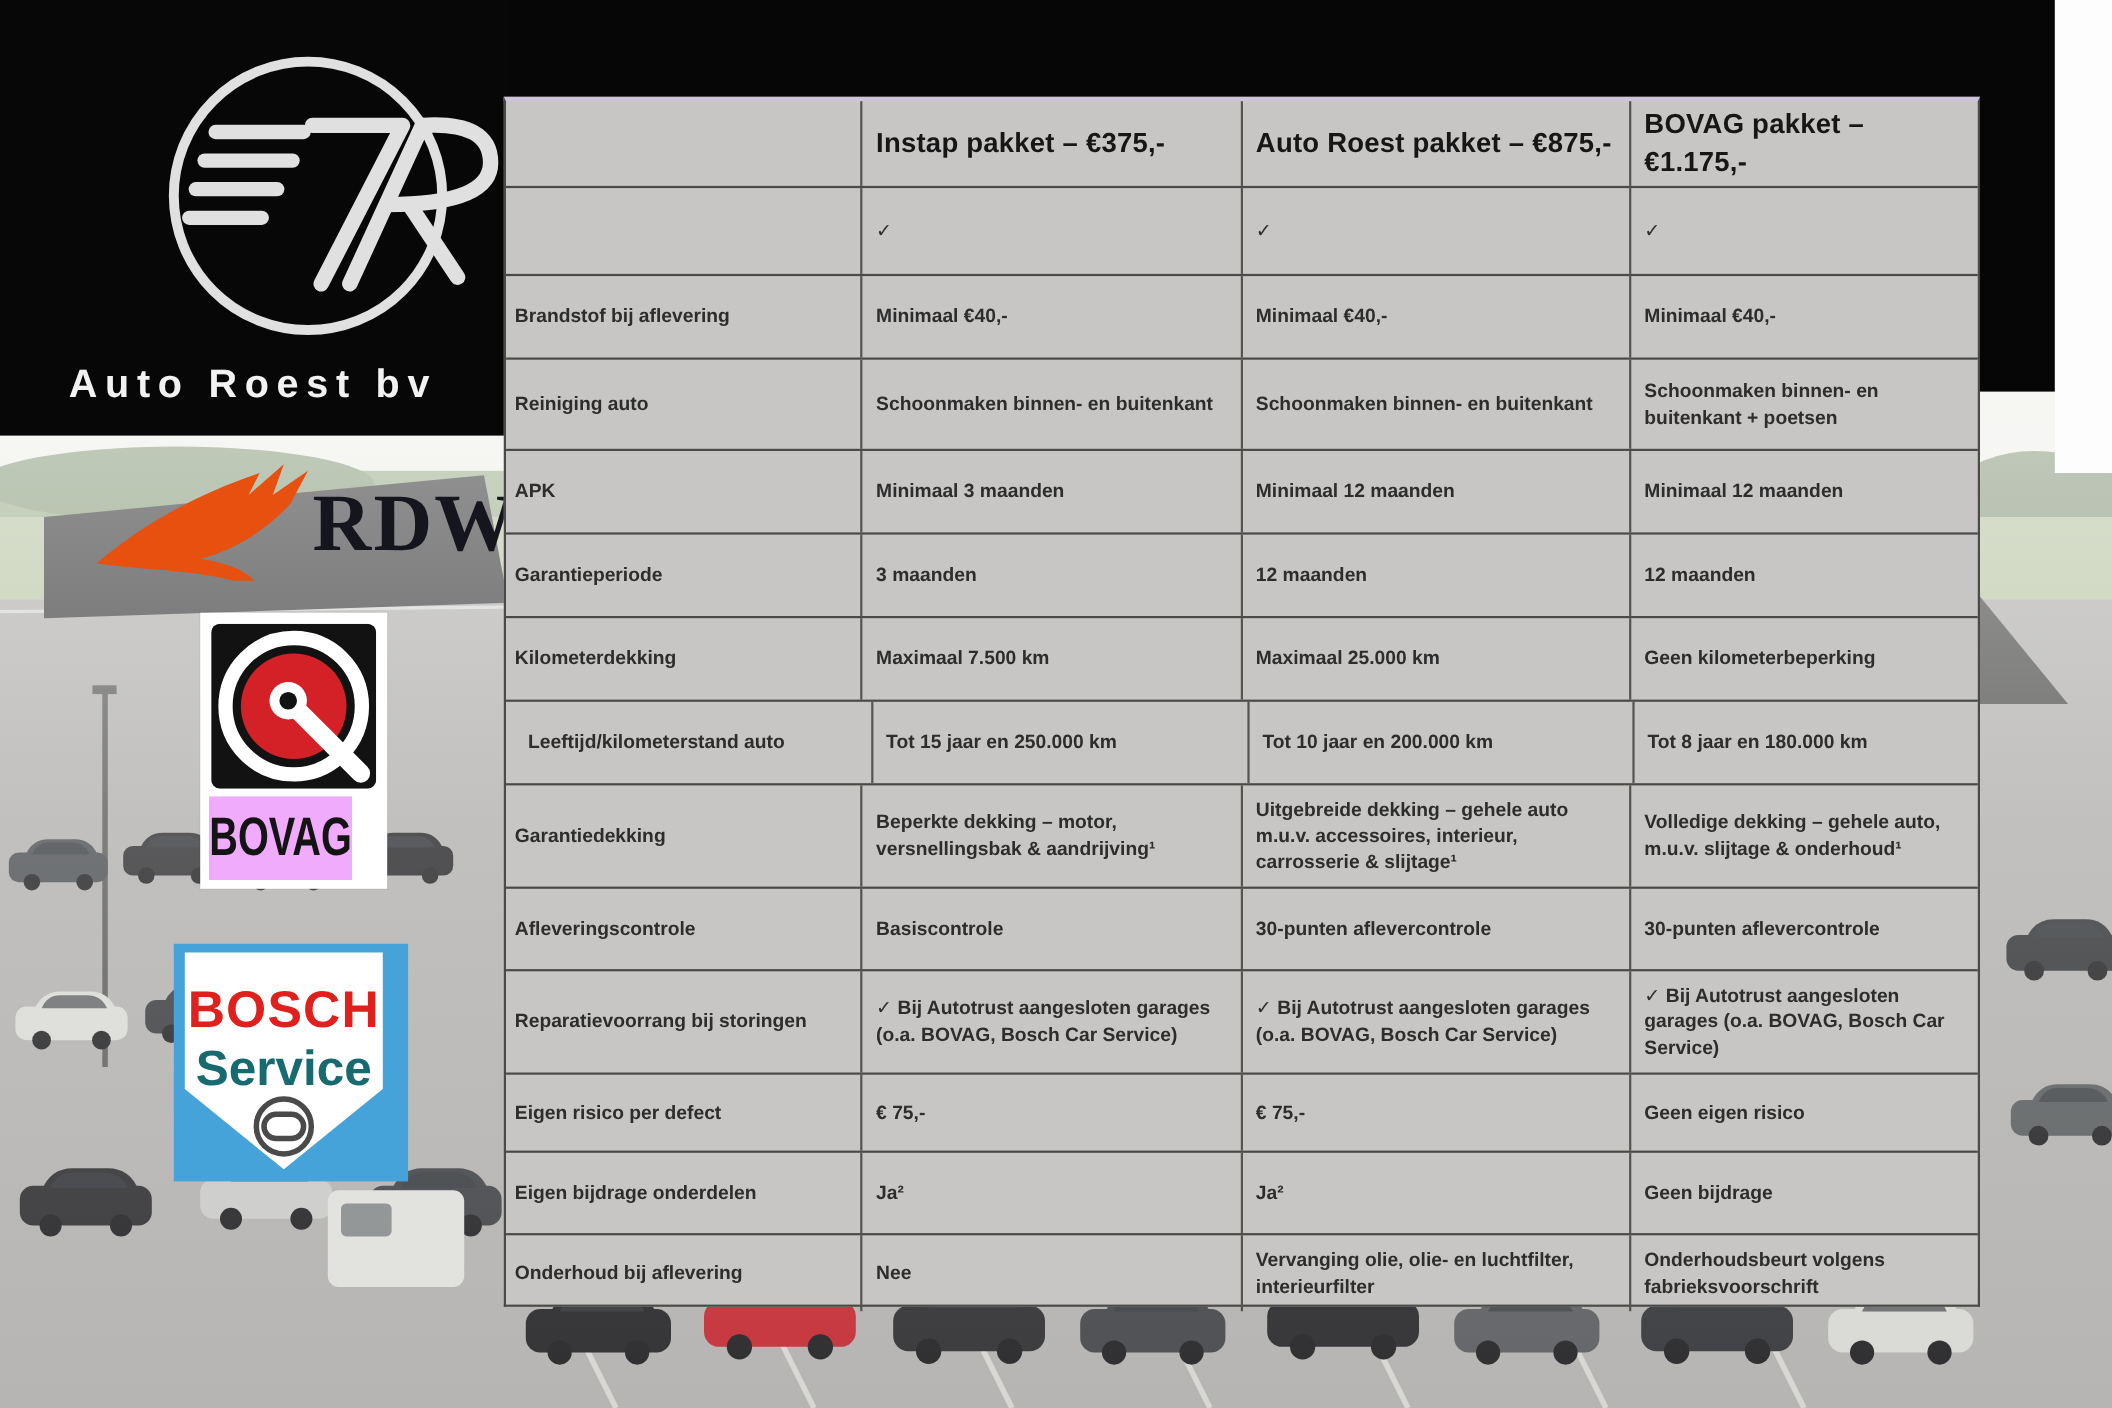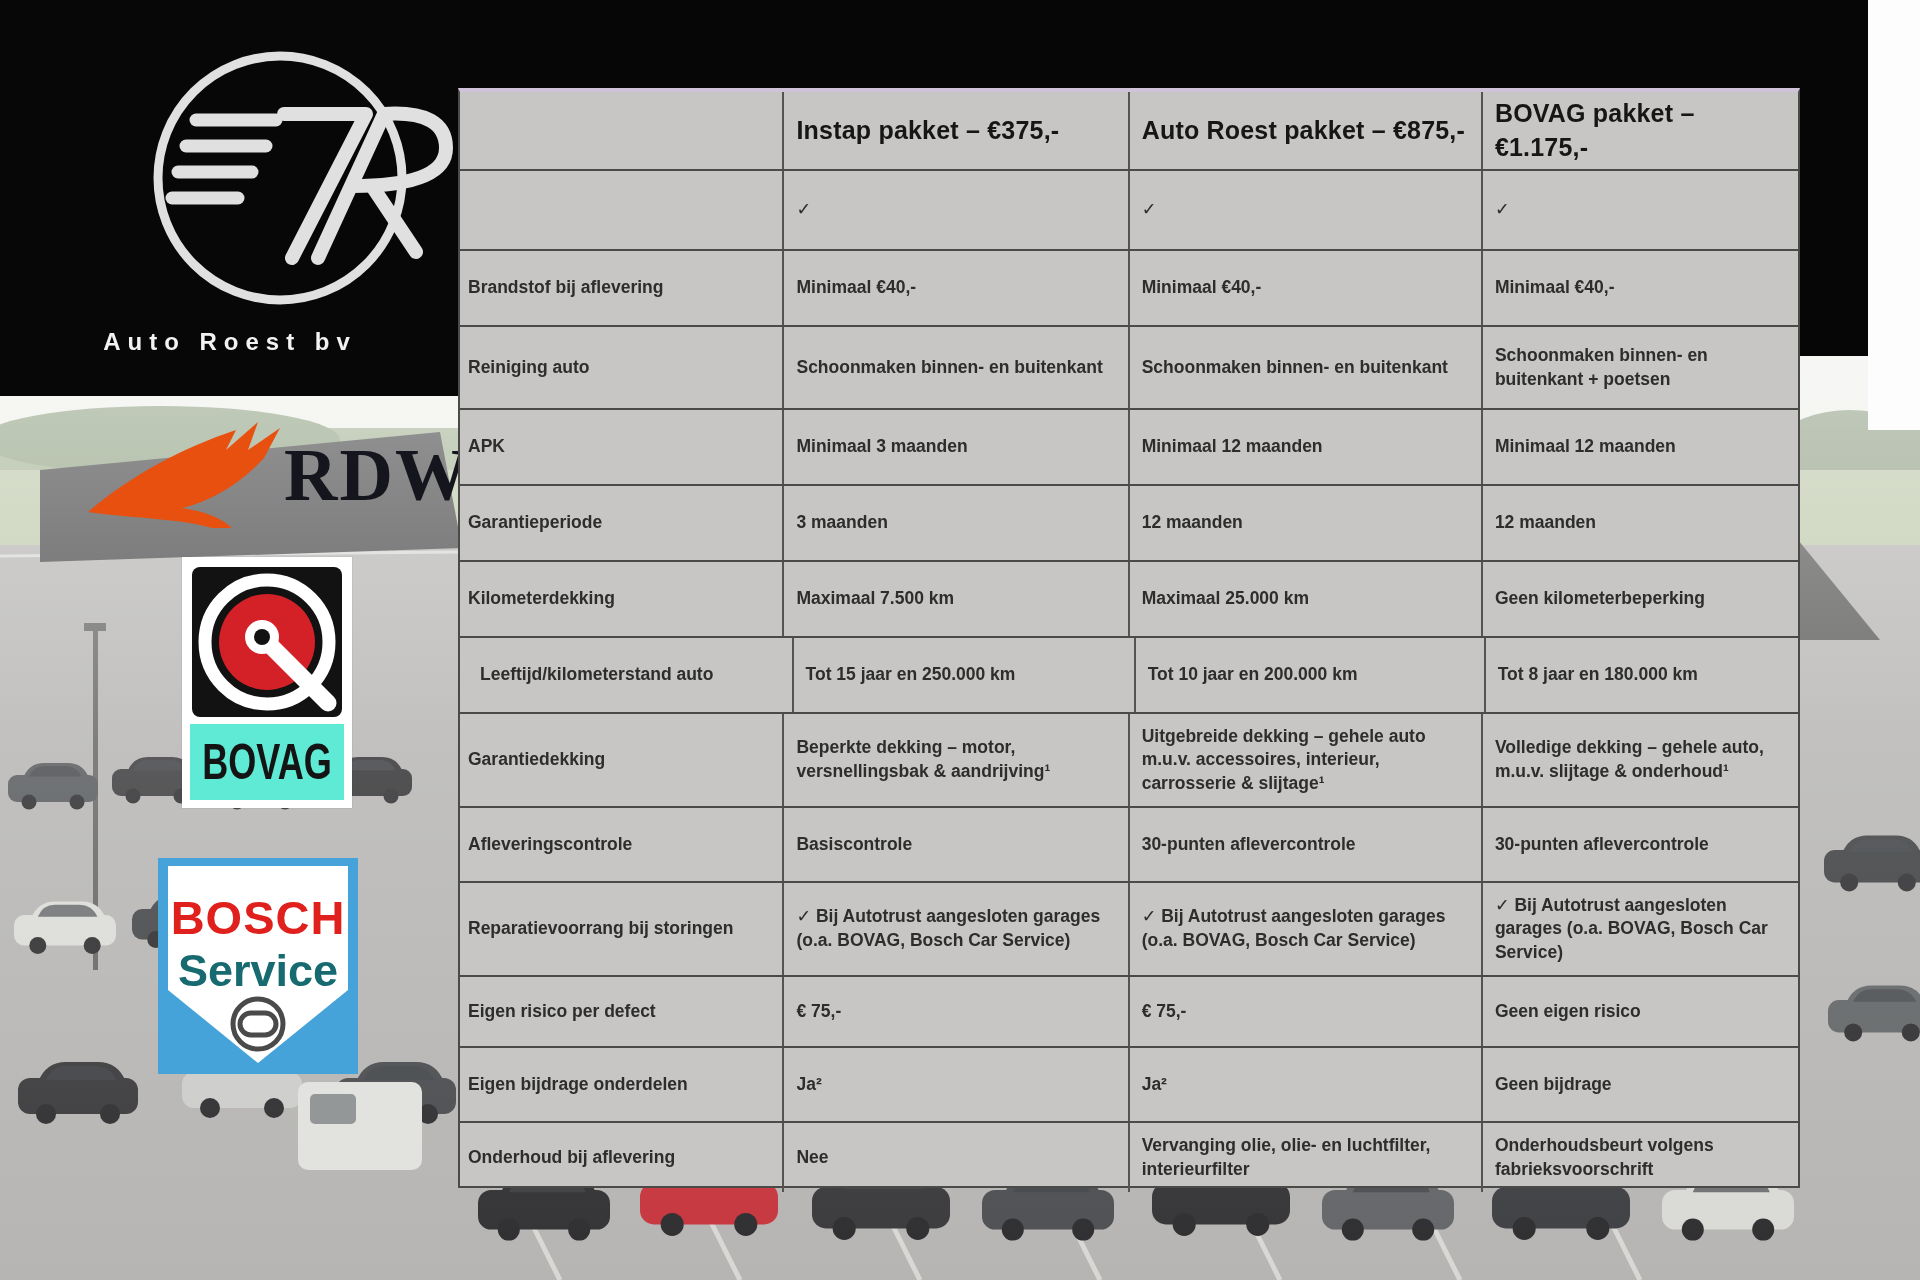--- a/index.html
+++ b/index.html
@@ -13,30 +13,30 @@
   .wash{position:absolute;inset:0;z-index:1;
     background:linear-gradient(180deg,rgba(255,255,255,.62) 0%,rgba(255,255,255,.45) 32%,rgba(255,255,255,.22) 58%,rgba(255,255,255,.08) 100%);}
   
   .topbar{position:absolute;left:0;top:0;width:1800px;height:89px;background:#060606;z-index:2;}
   .rightblock{position:absolute;left:1798px;top:0;width:72px;height:356px;background:#060606;z-index:2;}
   .whitestrip{position:absolute;left:1868px;top:0;width:52px;height:430px;background:#fdfdfd;z-index:2;}
   
   .logo-block{position:absolute;left:0;top:0;width:460px;height:396px;background:#070707;z-index:3;}
   .logo-block .dealer-name{
     position:absolute;left:0;right:0;top:328px;text-align:center;
-    color:#f2f2f2;font-size:24px;font-weight:700;letter-spacing:7px;white-space:nowrap;
+    color:#f2f2f2;font-size:36px;font-weight:700;letter-spacing:7px;white-space:nowrap;
   }
   
   .rdw{position:absolute;left:86px;top:416px;width:410px;height:112px;z-index:4;}
   .bovag{position:absolute;left:182px;top:557px;width:170px;height:251px;background:#ffffff;z-index:4;box-shadow:0 0 0 1px rgba(0,0,0,.04);}
   .bovag .mark{position:absolute;left:10px;top:10px;width:150px;height:150px;}
-  .bovag .band{position:absolute;left:8px;bottom:8px;width:154px;height:76px;background:#5eead4;
+  .bovag .band{position:absolute;left:8px;bottom:8px;width:130px;height:76px;background:#f0abfc;
     display:flex;align-items:center;justify-content:center;}
   .bovag .band span{font-size:44px;font-weight:700;color:#141414;letter-spacing:0px;transform:scaleX(.82) scaleY(1.12);}
-  .bosch{position:absolute;left:158px;top:858px;width:200px;height:216px;background:#45a3d9;z-index:4;}
+  .bosch{position:absolute;left:158px;top:858px;width:200px;height:216px;background:#45a3d9;z-index:4;padding-left:13px;}
   .bosch svg{position:absolute;inset:0;}
   
   .table-wrap{
     position:absolute;left:458px;top:88px;width:1342px;height:1100px;z-index:5;
     background:#c7c6c4;border:2px solid #4a4a48;border-top:4px solid #cfc3da;
     box-sizing:border-box;display:flex;flex-direction:column;
   }
   .trow{display:flex;box-sizing:border-box;border-top:2px solid #4a4a48;flex:0 0 auto;}
   .trow:first-child{border-top:none;}
   .cell{box-sizing:border-box;display:flex;align-items:center;

